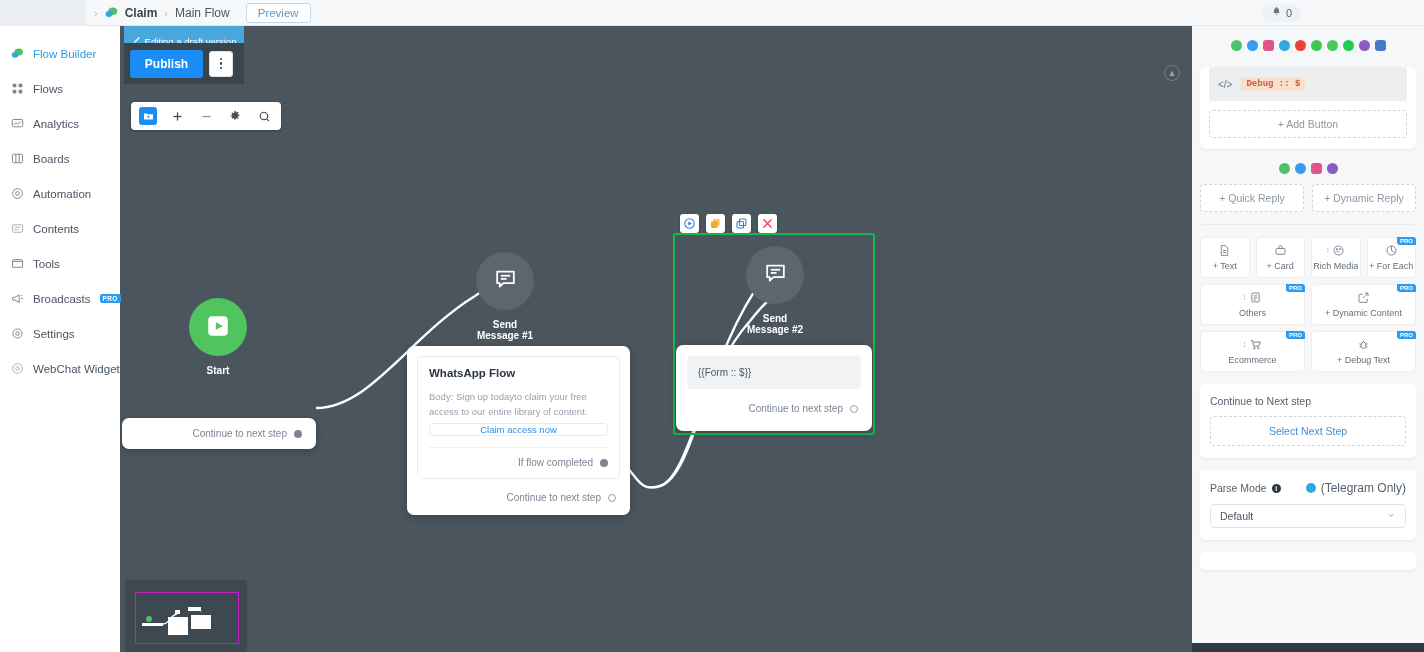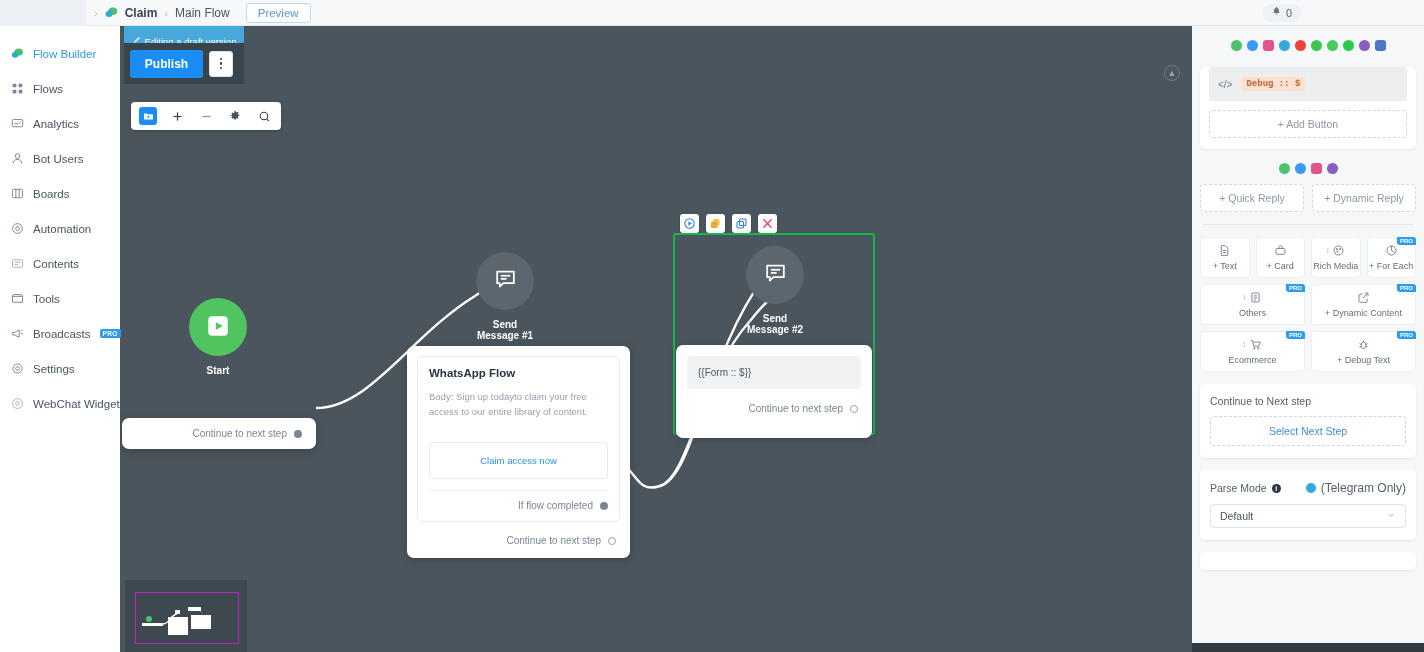--- a/index.html
+++ b/index.html
@@ -113,22 +113,22 @@
   }
   .dot-filled { width: 8px; height: 8px; border-radius: 50%; background: #7b8694; display:block; }
   .dot-open { width: 8px; height: 8px; border-radius: 50%; border: 1.3px solid #98a2ad; display:block; }
 
   .wa-inner {
     border: 1px solid #e7ebef; border-radius: 5px; margin: 10px 10px 0 10px; padding: 10px 11px 0 11px;
   }
   .wa-title { font-size: 11.5px; font-weight: 700; color: #2b3642; }
   .wa-body { font-size: 9.5px; color: #97a1ad; line-height: 1.55; margin-top: 11px; }
   .wa-btn {
-    margin-top: 23px; border: 1px solid #e7ebef; border-radius: 4px;
-    text-align: center; color: #2e8fe8; font-size: 9.5px; padding: 12px 0; cursor: pointer;
+    margin-top: 4px; border: 1px solid #e7ebef; border-radius: 4px;
+    text-align: center; color: #2e8fe8; font-size: 9.5px; padding: 0 0; cursor: pointer;
   }
   .wa-sep { border-top: 1px solid #eef1f4; margin-top: 11px; padding: 9px 0 10px 0; }
 
   .sel-node-frame { border: 2px solid #15b84a; border-radius: 3px; }
   .node-toolbar { display: flex; gap: 7px; }
   .nt-btn {
     width: 19px; height: 19px; background: #fff; border-radius: 3px;
     display: flex; align-items: center; justify-content: center; cursor: pointer;
     box-shadow: 0 1px 2px rgba(0,0,0,.3);
   }
@@ -255,27 +255,20 @@
       <span>Flows</span>
     </div>
     <div class="side-item">
       <span class="side-ico"><svg viewBox="0 0 16 16" width="13" height="13" fill="none" stroke="#7b8794" stroke-width="1.2">
           <rect x="1.6" y="3" width="12.8" height="9" rx="1.4"></rect>
           <line x1="4" y1="9.5" x2="6" y2="7"></line>
           <line x1="6" y1="7" x2="8.5" y2="9"></line>
           <line x1="8.5" y1="9" x2="12" y2="5.5"></line>
         </svg></span>
       <span>Analytics</span>
-    </div>
-    <div class="side-item">
-      <span class="side-ico"><svg viewBox="0 0 16 16" width="13" height="13" fill="none" stroke="#7b8794" stroke-width="1.2">
-          <circle cx="8" cy="5" r="2.8"></circle>
-          <path d="M2.8 14c0-3 2.3-5 5.2-5s5.2 2 5.2 5"></path>
-        </svg></span>
-      <span>Bot Users</span>
     </div>
     <div class="side-item">
       <span class="side-ico"><svg viewBox="0 0 16 16" width="13" height="13" fill="none" stroke="#7b8794" stroke-width="1.2">
           <rect x="1.8" y="2.8" width="12.4" height="10.4" rx="1.2"></rect>
           <line x1="6" y1="2.8" x2="6" y2="13.2"></line>
           <line x1="10" y1="2.8" x2="10" y2="13.2"></line>
         </svg></span>
       <span>Boards</span>
     </div>
     <div class="side-item">
@@ -476,21 +469,21 @@
         <svg viewBox="0 0 24 24" width="25" height="25" fill="none" stroke="#fff" stroke-width="1.7">
             <path d="M4 4.5h16v11H10l-3.5 3.3V15.5H4z" stroke-linejoin="round"></path>
             <line x1="7.5" y1="8.4" x2="16.5" y2="8.4"></line>
             <line x1="7.5" y1="11.4" x2="13" y2="11.4"></line>
           </svg>
       </span>
     </div>
     <div class="node-label" style="margin-top:9px;">Send Message #2</div>
   </div>
 
-  <div class="white-card" style="position:absolute;left:556px;top:319px;width:196px;padding-bottom:24px;">
+  <div class="white-card" style="position:absolute;left:556px;top:319px;width:196px;padding-bottom:17px;">
     <div class="msg-var">{{Form :: $}}</div>
     <div class="cont-row" style="margin:14px 14px 0 0;">
       <span>Continue to next step</span>
       <span class="dot-open"></span>
     </div>
   </div>
 
   <div class="minimap">
     <div class="minimap-view">
       <svg viewBox="0 0 104 52" width="104" height="52">

